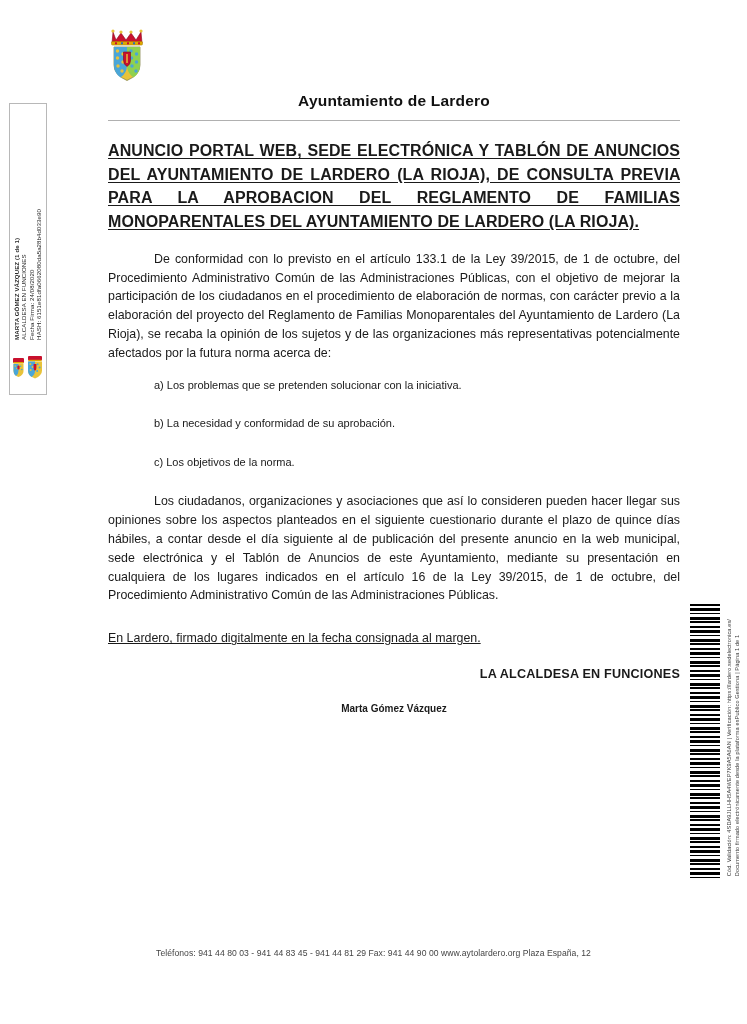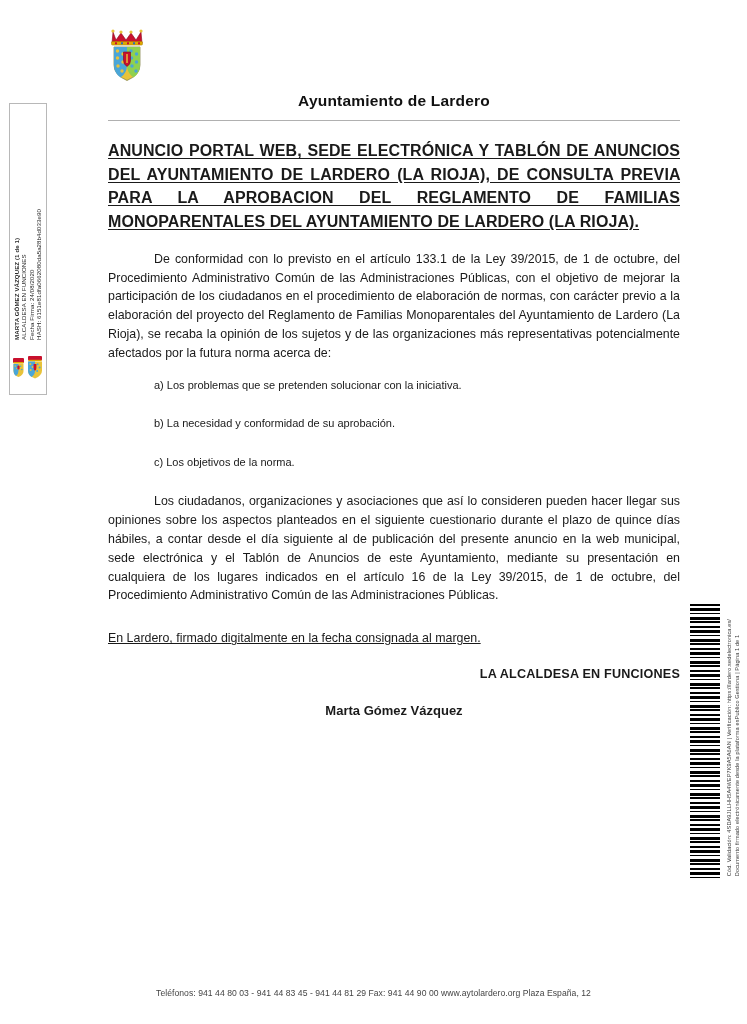--- a/index.html
+++ b/index.html
@@ -184,30 +184,30 @@
   }
   #signer-role {
     margin-top: 22px;
     font-size: 12.6px;
     font-weight: bold;
     text-align: right;
     letter-spacing: 0.2px;
   }
   #signer-name {
     margin-top: 22px;
-    font-size: 13px;
+    font-size: 10px;
     font-weight: bold;
     text-align: center;
   }
 
   
   #footer {
     position: absolute;
     left: 0;
-    top: 988px;
+    top: 948px;
     width: 747px;
     text-align: center;
     font-size: 8.6px;
     color: #444;
     letter-spacing: 0.05px;
   }
 </style>
 </head>
 <body>
 

